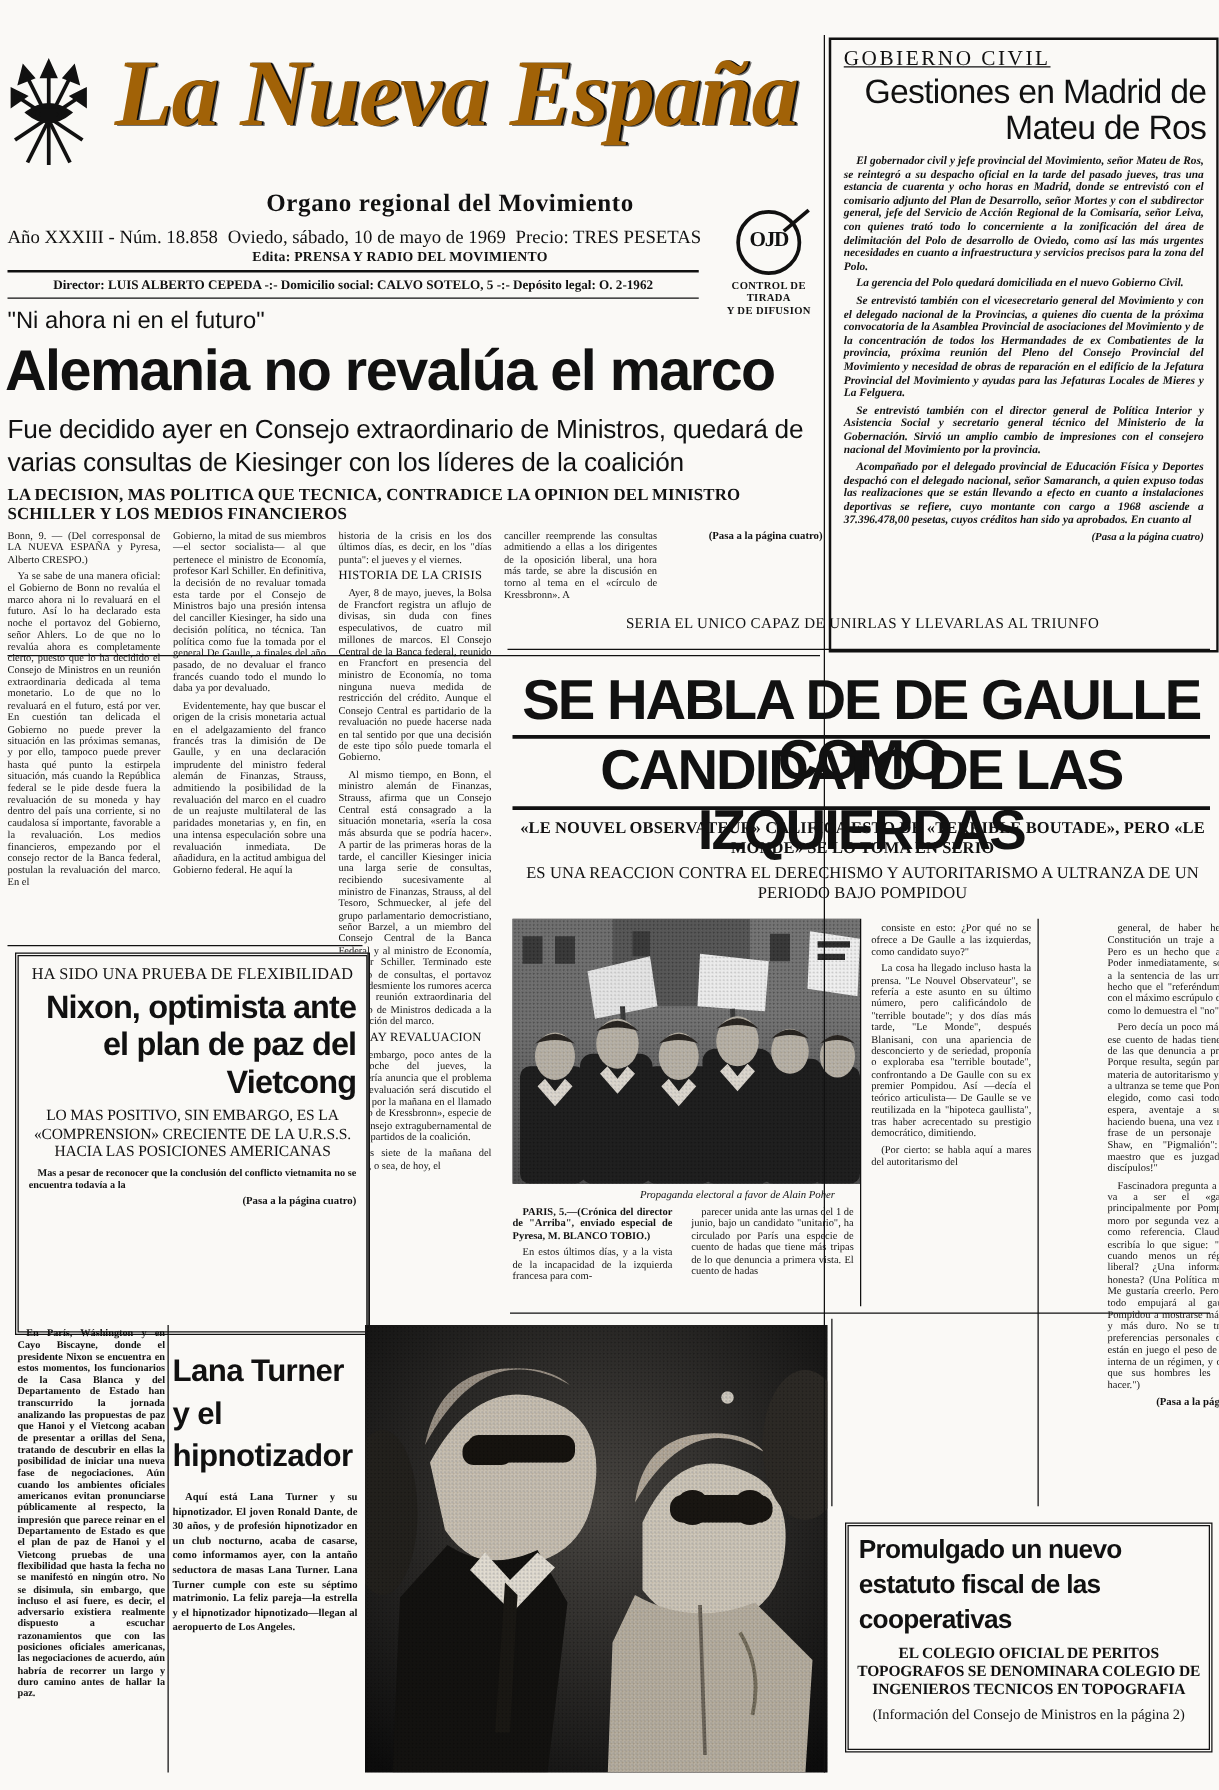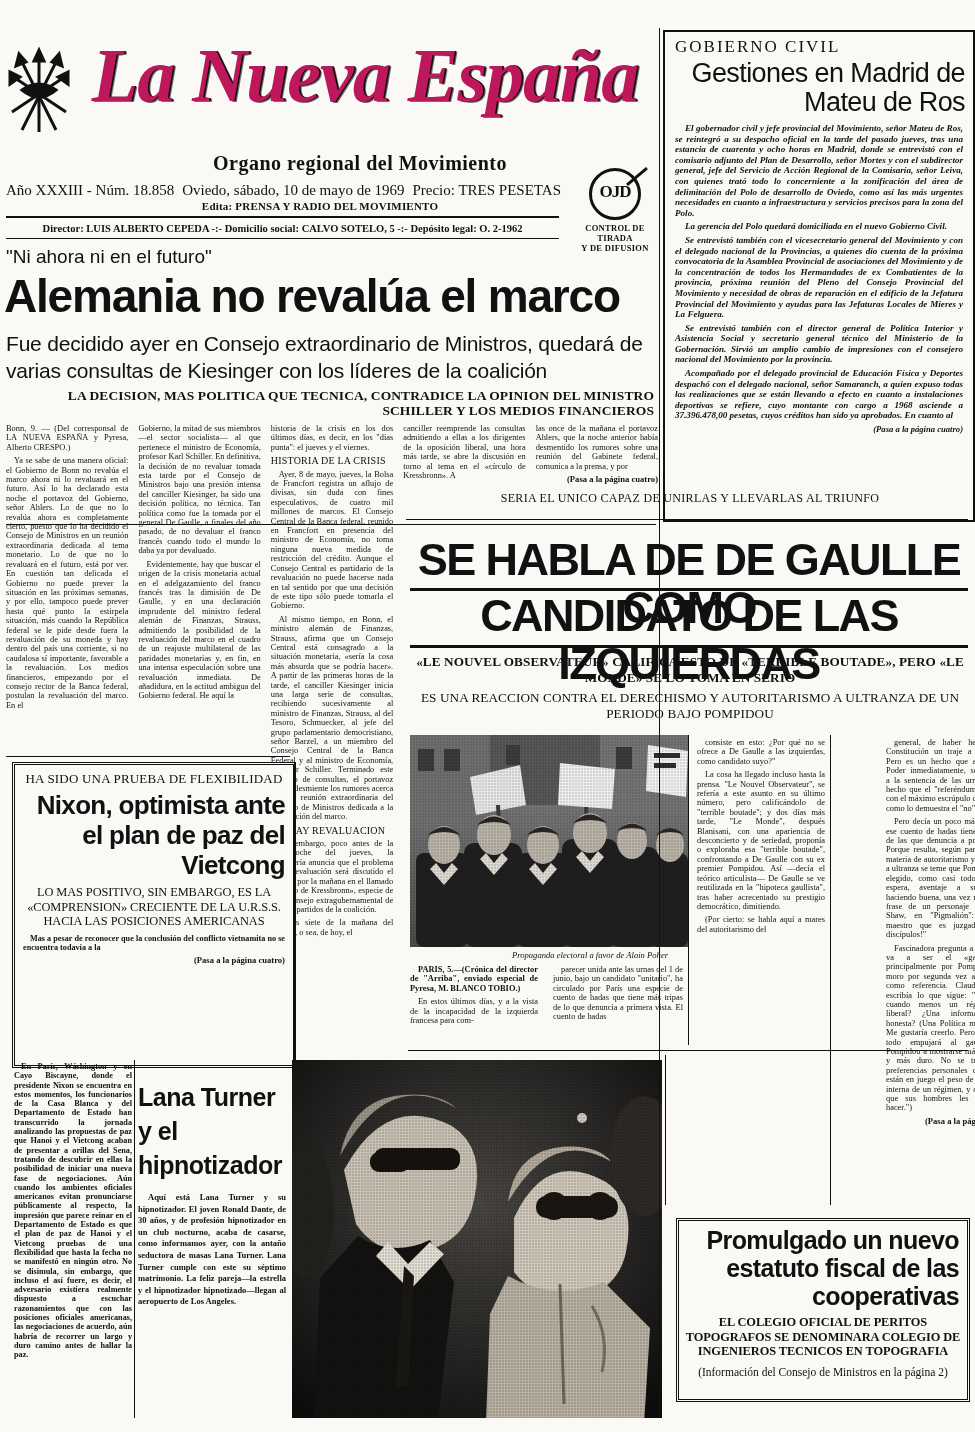--- a/index.html
+++ b/index.html
@@ -12,21 +12,21 @@
   .bold{font-weight:bold;}
 
   
   #masthead{position:absolute;left:0;top:0;width:660px;height:240px;}
   #arrows-logo{position:absolute;left:8px;top:46px;width:62px;height:92px;}
   #paper-title{
     position:absolute;left:80px;top:36px;width:570px;
     font-family:"Liberation Serif", serif;
     font-weight:bold;font-style:italic;
     font-size:76px;line-height:78px;letter-spacing:-1px;
-    text-align:center;color:#be185d;
+    text-align:center;color:#a16207;
     text-shadow:1.5px 0 0 #0a0a0a, 2.5px 1px 0 rgba(0,0,0,.55);
   }
   #paper-subtitle{
     position:absolute;left:80px;top:152px;width:560px;text-align:center;
     font-size:20px;font-weight:bold;letter-spacing:.5px;
   }
   #issue-line{position:absolute;left:6px;top:182px;width:555px;
     display:flex;justify-content:space-between;font-size:15px;}
   #edita-line{position:absolute;left:80px;top:200px;width:480px;text-align:center;
     font-size:11px;font-weight:bold;letter-spacing:.2px;}
@@ -54,21 +54,21 @@
     position:absolute;left:4px;top:272px;width:650px;
     font-family:"Liberation Sans",sans-serif;font-weight:bold;
     font-size:46px;line-height:48px;letter-spacing:-1.2px;
   }
   #deck-1{
     position:absolute;left:6px;top:330px;width:648px;
     font-family:"Liberation Sans",sans-serif;
     font-size:21px;line-height:27px;letter-spacing:-.2px;
   }
   #subdeck-1{
-    position:absolute;left:6px;top:388px;width:648px;text-align:right;
+    position:absolute;left:6px;top:388px;width:648px;text-align:left;
     font-size:13.5px;font-weight:bold;line-height:15px;letter-spacing:.1px;
   }
 
   
   #art1-cols{position:absolute;left:6px;top:424px;width:652px;height:95px;
     display:flex;gap:10px;}
   .col{flex:1;font-size:8.4px;line-height:9.4px;text-align:justify;}
   .col p{margin:0 0 4px 0;text-indent:8px;}
   .col p.noind{text-indent:0;}
   .subhead{font-size:10px;text-align:left;margin:5px 0 4px 0;letter-spacing:.2px;}
@@ -77,21 +77,21 @@
   
   .vrule{position:absolute;background:#111;width:1px;}
   .hrule{position:absolute;background:#111;height:1px;}
 
   
   #gob-box{position:absolute;left:663px;top:30px;width:308px;height:488px;
     border:2px solid #111;background:#faf9f6;}
   .zig-border{
     border:3px double #111;
   }
-  #gob-kicker{margin:5px 10px 0 10px;font-size:17px;letter-spacing:2px;}
+  #gob-kicker{margin:5px 10px 0 10px;font-size:17px;letter-spacing:2px;text-decoration:underline;}
   #gob-title{margin:2px 8px 0 8px;text-align:right;
     font-family:"Liberation Sans",sans-serif;font-weight:normal;
     font-size:27px;line-height:29px;letter-spacing:-.6px;}
   #gob-body{margin:6px 10px 4px 10px;font-size:9.1px;line-height:10.6px;
     font-style:italic;text-align:justify;font-weight:bold;}
   #gob-body p{margin:0 0 3px 0;text-indent:10px;}
 
   
   #dg-kicker{position:absolute;left:412px;top:491px;width:556px;text-align:center;
     font-size:12px;letter-spacing:.3px;}
@@ -154,23 +154,23 @@
     text-align:justify;font-weight:bold;}
   #lana-body p{margin:0;text-indent:10px;}
 
   
   #photo-lana{position:absolute;left:292px;top:1060px;width:370px;height:358px;
     overflow:hidden;background:#1a1a1a;}
 
   
   #coop-box{position:absolute;left:676px;top:1218px;width:288px;height:178px;
     border:3px double #111;background:#faf9f6;}
-  #coop-title{margin:5px 8px 0 8px;text-align:right;
-    font-family:"Liberation Sans",sans-serif;font-weight:bold;
-    font-size:25px;line-height:28px;letter-spacing:-.6px;}
+  #coop-title{margin:5px 8px 0 8px;text-align:left;
+    font-family:"Liberation Sans",sans-serif;font-weight:bold;
+    font-size:21px;line-height:28px;letter-spacing:-.6px;}
   #coop-deck{margin:5px 6px 0 6px;text-align:center;font-size:12.4px;
     line-height:14.5px;font-weight:bold;letter-spacing:-.1px;}
   #coop-note{margin:6px 8px 0 8px;text-align:center;font-size:11.5px;
     line-height:14px;}
 
   
   #dg-col4b{position:absolute;left:838px;top:960px;width:130px;
     font-size:8.4px;line-height:9.4px;text-align:justify;}
 
   
@@ -249,21 +249,20 @@
       <p>Ayer, 8 de mayo, jueves, la Bolsa de Francfort registra un aflujo de divisas, sin duda con fines especulativos, de cuatro mil millones de marcos. El Consejo Central de la Banca federal, reunido en Francfort en presencia del ministro de Economía, no toma ninguna nueva medida de restricción del crédito. Aunque el Consejo Central es partidario de la revaluación no puede hacerse nada en tal sentido por que una decisión de este tipo sólo puede tomarla el Gobierno.</p>
       <p>Al mismo tiempo, en Bonn, el ministro alemán de Finanzas, Strauss, afirma que un Consejo Central está consagrado a la situación monetaria, «sería la cosa más absurda que se podría hacer». A partir de las primeras horas de la tarde, el canciller Kiesinger inicia una larga serie de consultas, recibiendo sucesivamente al ministro de Finanzas, Strauss, al del Tesoro, Schmuecker, al jefe del grupo parlamentario democristiano, señor Barzel, a un miembro del Consejo Central de la Banca Federal y al ministro de Economía, profesor Schiller. Terminado este capítulo de consultas, el portavoz oficial desmiente los rumores acerca de una reunión extraordinaria del Consejo de Ministros dedicada a la revaluación del marco.</p>
       <p class="subhead noind">NO HAY REVALUACION</p>
       <p>Sin embargo, poco antes de la medianoche del jueves, la cancillería anuncia que el problema de la revaluación será discutido el viernes por la mañana en el llamado «círculo de Kressbronn», especie de gran consejo extragubernamental de los dos partidos de la coalición.</p>
       <p>A las siete de la mañana del viernes, o sea, de hoy, el</p>
     </div>
     <div class="col">
       <p class="noind">canciller reemprende las consultas admitiendo a ellas a los dirigentes de la oposición liberal, una hora más tarde, se abre la discusión en torno al tema en el «círculo de Kressbronn». A</p>
     </div>
     <div class="col">
-      <p class="noind">las once de la mañana el portavoz Ahlers, que la noche anterior había desmentido los rumores sobre una reunión del Gabinete federal, comunica a la prensa, y por</p>
       <p class="jump">(Pasa a la página cuatro)</p>
     </div>
   </div>
 
   <div id="gob-box" class="zig-border">
     <div id="gob-kicker">GOBIERNO CIVIL</div>
     <div id="gob-title">Gestiones en Madrid de Mateu de Ros</div>
     <div id="gob-body">
       <p>El gobernador civil y jefe provincial del Movimiento, señor Mateu de Ros, se reintegró a su despacho oficial en la tarde del pasado jueves, tras una estancia de cuarenta y ocho horas en Madrid, donde se entrevistó con el comisario adjunto del Plan de Desarrollo, señor Mortes y con el subdirector general, jefe del Servicio de Acción Regional de la Comisaría, señor Leiva, con quienes trató todo lo concerniente a la zonificación del área de delimitación del Polo de desarrollo de Oviedo, como así las más urgentes necesidades en cuanto a infraestructura y servicios precisos para la zona del Polo.</p>
       <p>La gerencia del Polo quedará domiciliada en el nuevo Gobierno Civil.</p>

